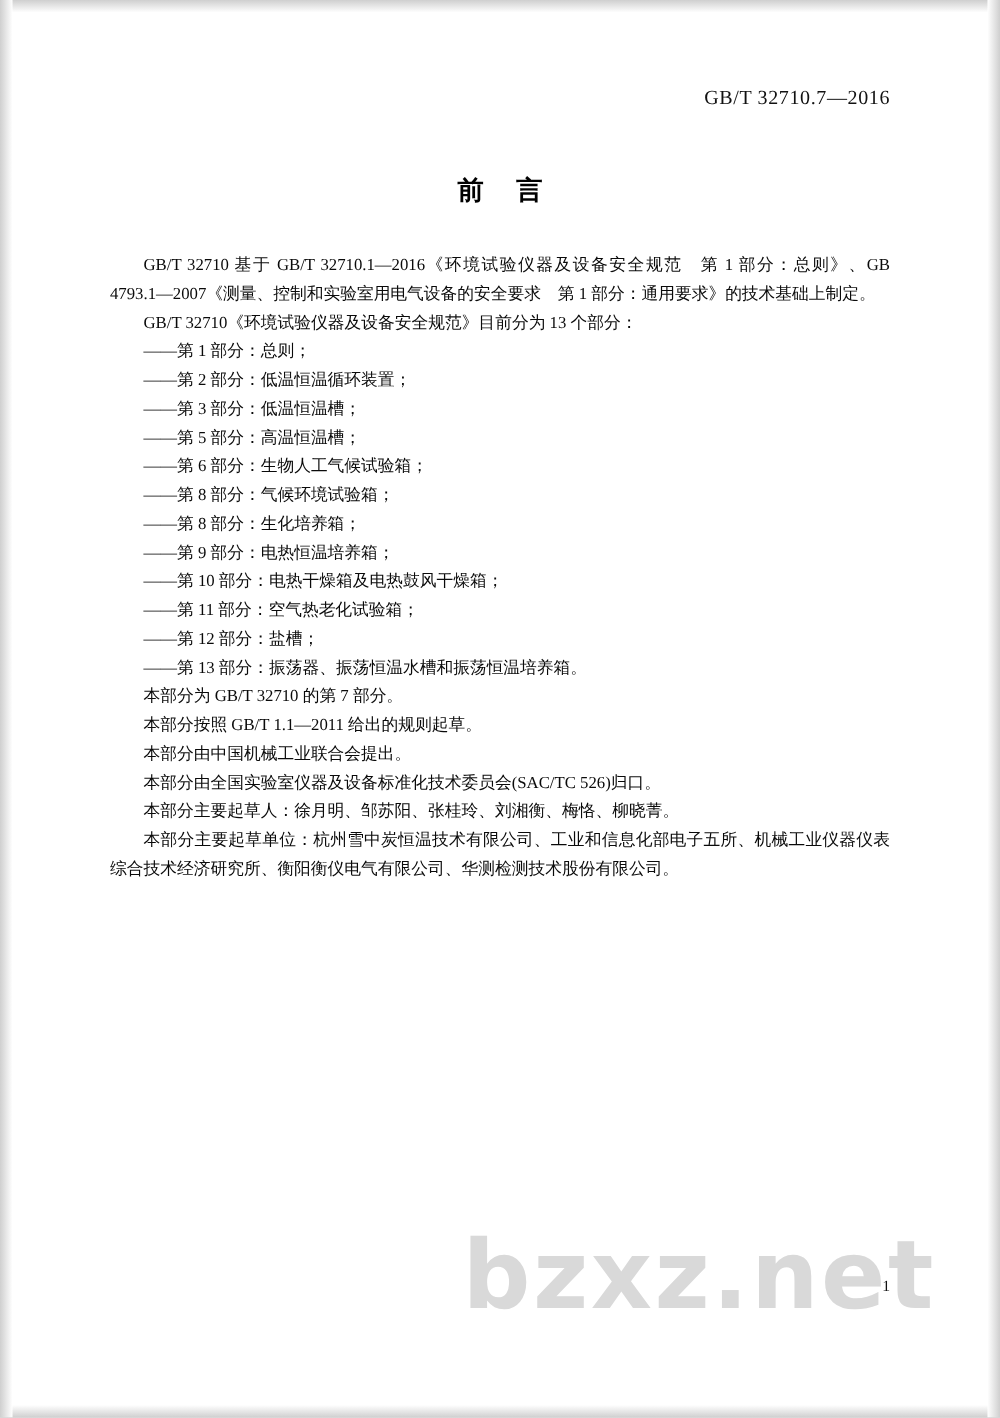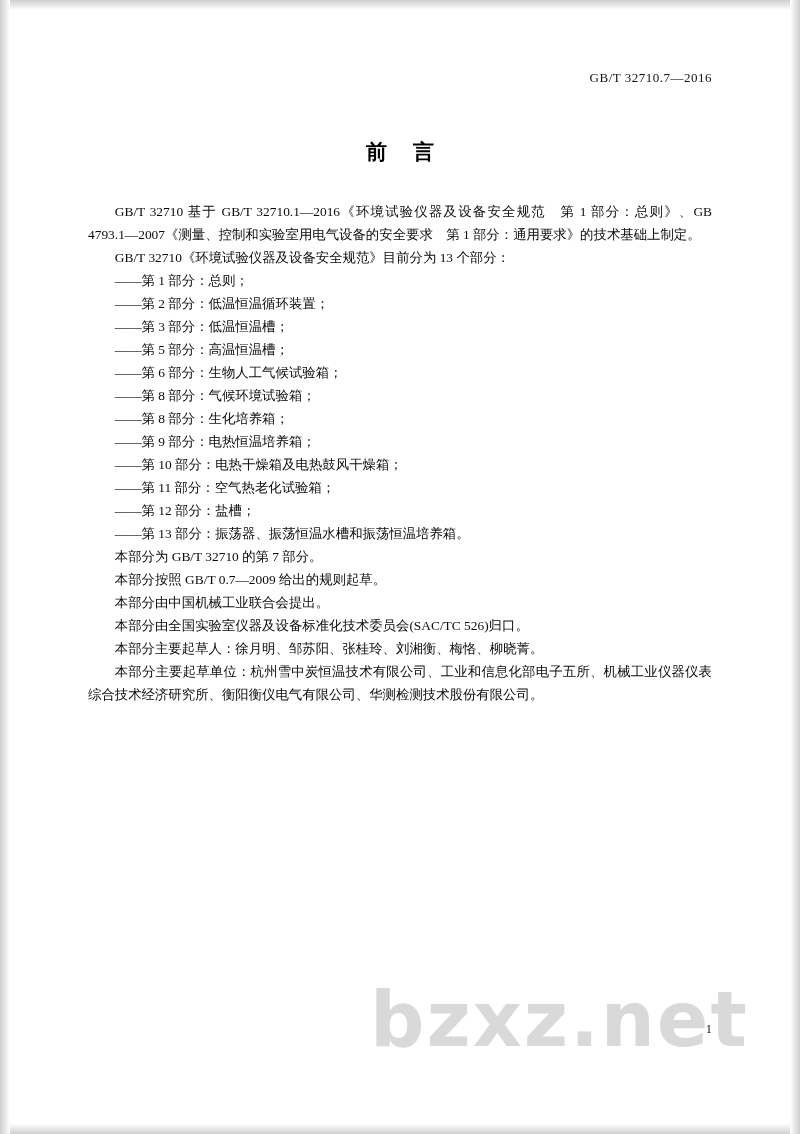--- a/index.html
+++ b/index.html
@@ -25,21 +25,21 @@
     position: absolute;
     left: 88px;
     top: 0;
     width: 624px;
     height: 1134px;
   }
   .header {
     position: absolute;
     top: 70px;
     right: 0;
-    font-size: 13px;
+    font-size: 16px;
     letter-spacing: 0.5px;
     color: #111;
     font-family: "Liberation Serif", "DejaVu Serif", serif;
   }
   .doc-title {
     position: absolute;
     top: 138px;
     left: 0;
     width: 624px;
     text-align: center;
@@ -135,21 +135,21 @@
       <p class="list-item">——第 6 部分：生物人工气候试验箱；</p>
       <p class="list-item">——第 8 部分：气候环境试验箱；</p>
       <p class="list-item">——第 8 部分：生化培养箱；</p>
       <p class="list-item">——第 9 部分：电热恒温培养箱；</p>
       <p class="list-item">——第 10 部分：电热干燥箱及电热鼓风干燥箱；</p>
       <p class="list-item">——第 11 部分：空气热老化试验箱；</p>
       <p class="list-item">——第 12 部分：盐槽；</p>
       <p class="list-item">——第 13 部分：振荡器、振荡恒温水槽和振荡恒温培养箱。</p>
 
       <p class="indent2">本部分为 GB/T 32710 的第 7 部分。</p>
-      <p class="indent2">本部分按照 GB/T 0.7—2009 给出的规则起草。</p>
+      <p class="indent2">本部分按照 GB/T 1.1—2011 给出的规则起草。</p>
       <p class="indent2">本部分由中国机械工业联合会提出。</p>
       <p class="indent2">本部分由全国实验室仪器及设备标准化技术委员会(SAC/TC 526)归口。</p>
       <p class="indent2">本部分主要起草人：徐月明、邹苏阳、张桂玲、刘湘衡、梅恪、柳晓菁。</p>
       <p class="indent2">本部分主要起草单位：杭州雪中炭恒温技术有限公司、工业和信息化部电子五所、机械工业仪器仪表综合技术经济研究所、衡阳衡仪电气有限公司、华测检测技术股份有限公司。</p>
     </div>
 
     <div class="page-number">1</div>
   </div>
 
   <div class="watermark">bzxz.net</div>

